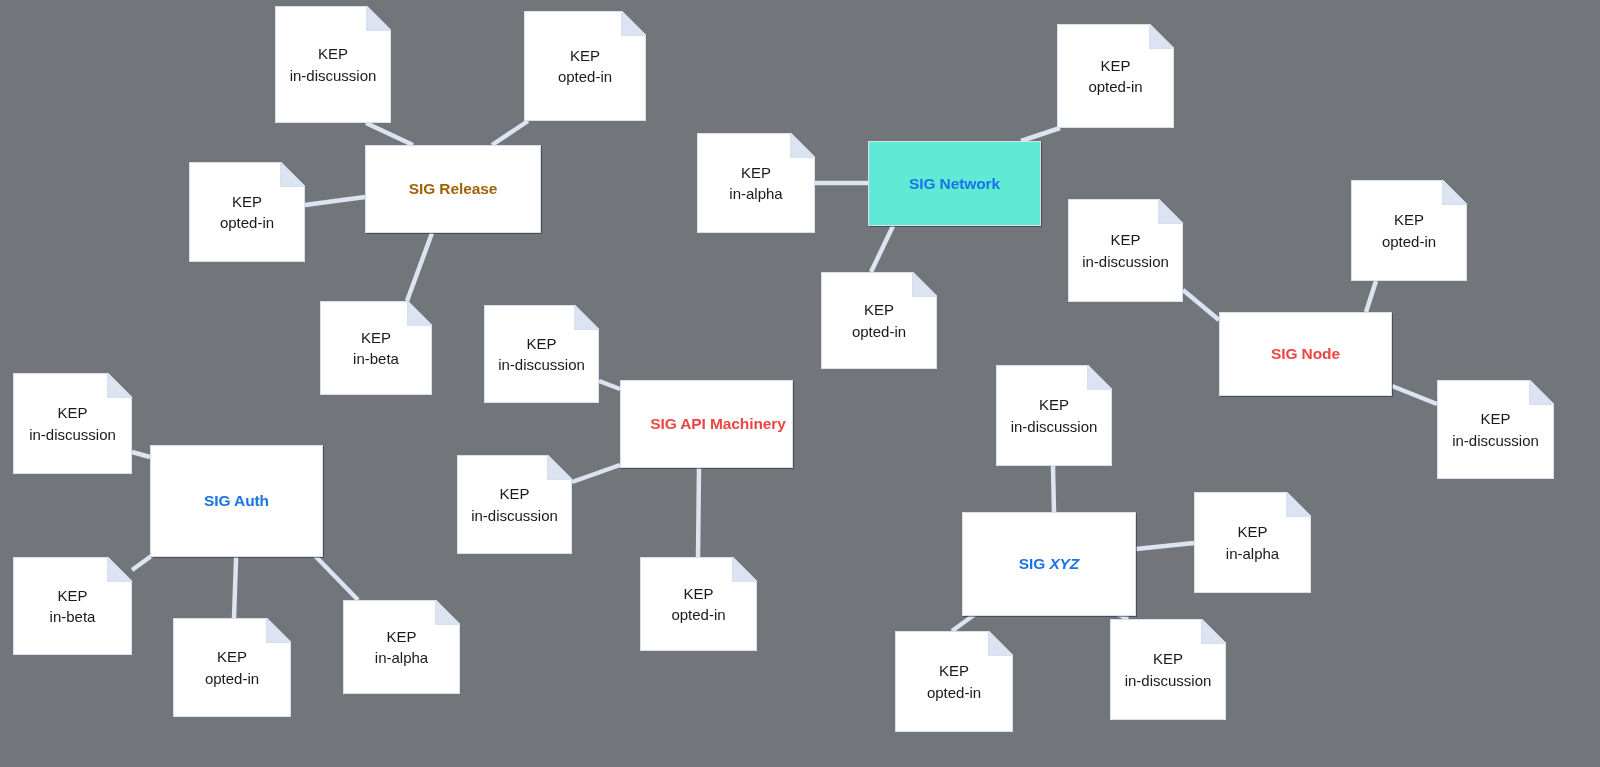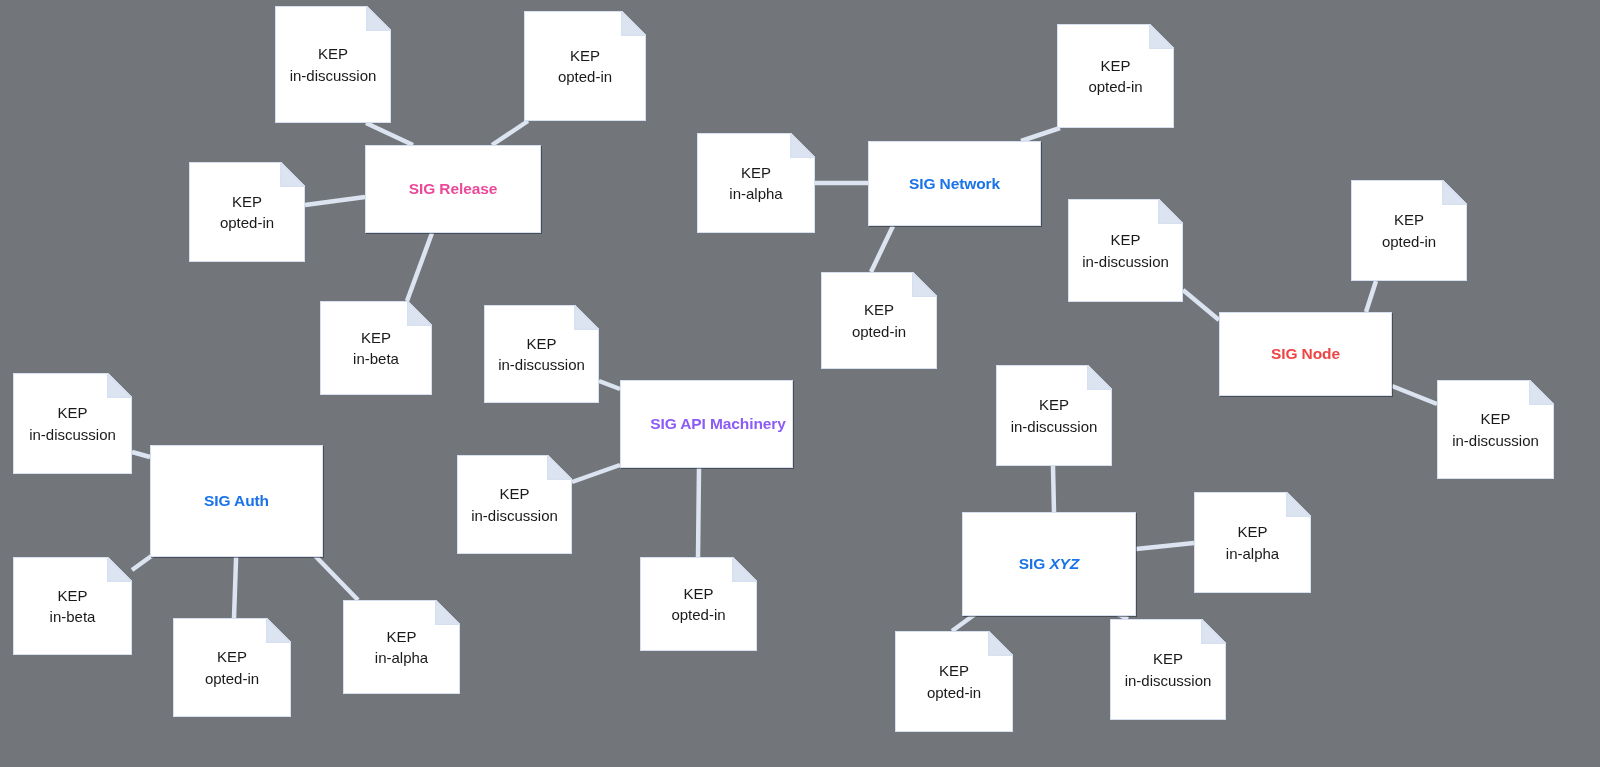--- a/index.html
+++ b/index.html
@@ -123,33 +123,33 @@
       <line x1="620" y1="465" x2="572" y2="482" stroke="#dbe4f0" stroke-width="4.5" stroke-linecap="butt"></line>
       <line x1="699" y1="468" x2="698" y2="557" stroke="#dbe4f0" stroke-width="4.5" stroke-linecap="butt"></line>
       <line x1="1054" y1="512" x2="1053" y2="466" stroke="#dbe4f0" stroke-width="4.5" stroke-linecap="butt"></line>
       <line x1="1136" y1="549" x2="1194" y2="543" stroke="#dbe4f0" stroke-width="4.5" stroke-linecap="butt"></line>
       <line x1="1000" y1="596" x2="952" y2="631" stroke="#dbe4f0" stroke-width="4.5" stroke-linecap="butt"></line>
       <line x1="1079" y1="596" x2="1128" y2="619" stroke="#dbe4f0" stroke-width="4.5" stroke-linecap="butt"></line>
     </svg>
 
   <div id="node-layer">
       <div class="sig-node" style="left: 365px; top: 145px; width: 176px; height: 88px; border-color: rgb(214, 224, 240); background: rgb(255, 255, 255);">
-        <span class="sig-label" style="color: #ec4899;">SIG Release</span>
-      </div>
-      <div class="sig-node" style="left: 868px; top: 141px; width: 173px; height: 85px; border-color: rgb(214, 224, 240); background: #ffffff;">
+        <span class="sig-label" style="color: #a16207;">SIG Release</span>
+      </div>
+      <div class="sig-node" style="left: 868px; top: 141px; width: 173px; height: 85px; border-color: rgb(214, 224, 240); background: #5eead4;">
         <span class="sig-label" style="color: rgb(26, 115, 232);">SIG Network</span>
       </div>
       <div class="sig-node" style="left: 1219px; top: 312px; width: 173px; height: 84px; border-color: rgb(214, 224, 240); background: rgb(255, 255, 255);">
         <span class="sig-label" style="color: #ef4444;">SIG Node</span>
       </div>
       <div class="sig-node" style="left: 150px; top: 445px; width: 173px; height: 112px; border-color: rgb(214, 224, 240); background: rgb(255, 255, 255);">
         <span class="sig-label" style="color: rgb(26, 115, 232);">SIG Auth</span>
       </div>
       <div class="sig-node" style="left: 620px; top: 380px; width: 173px; height: 88px; border-color: rgb(214, 224, 240); background: rgb(255, 255, 255);">
-        <span class="sig-label" style="color: #8b5cf6; margin-left: 23px;">SIG API Machinery</span>
+        <span class="sig-label" style="color: #ef4444; margin-left: 23px;">SIG API Machinery</span>
       </div>
       <div class="sig-node" style="left: 962px; top: 512px; width: 174px; height: 104px; border-color: rgb(214, 224, 240); background: rgb(255, 255, 255);">
         <span class="sig-label" style="color: rgb(26, 115, 232);"><span>SIG </span><span class="ital">XYZ</span></span>
       </div>
       <div class="kep-node" style="left: 275px; top: 6px; width: 116px; height: 117px;">
         <div class="kep-shape" style="border-color: rgb(214, 224, 240); background: rgb(255, 255, 255);"></div>
         <div class="kep-fold" style="background: rgb(219, 228, 240);"></div>
         <div class="kep-fold-edge">
           <svg width="25" height="25" viewBox="0 0 25 25">
             <path d="M0.5 0.5 L0.5 24.5 L24.5 24.5" fill="none" stroke="#d6e0f0" stroke-width="1.4"></path>

